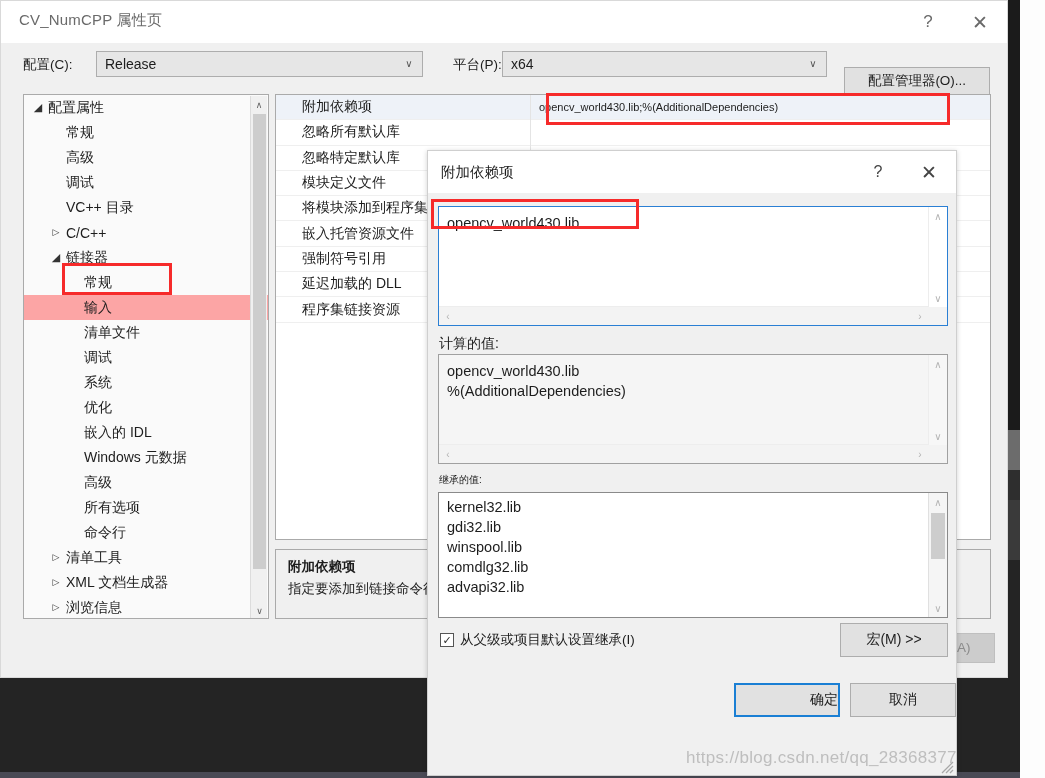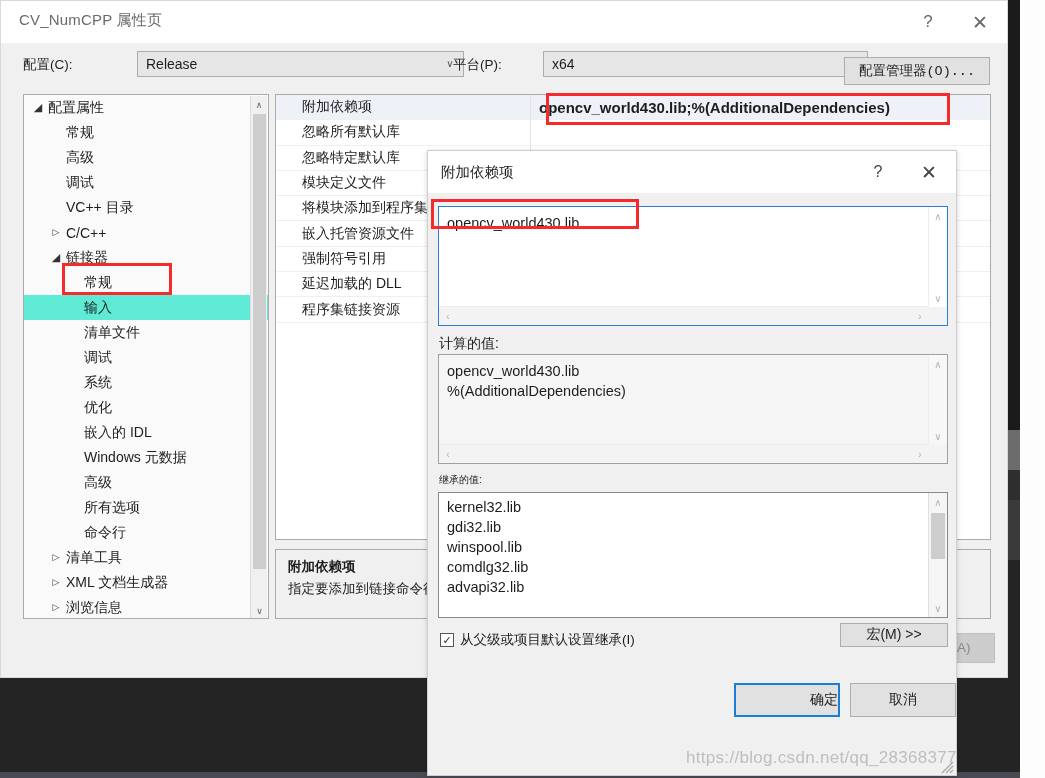--- a/index.html
+++ b/index.html
@@ -37,59 +37,59 @@
   #tb-help{right:56px;}
   #tb-close{right:4px;font-size:19px;}
 
   
   #configrow{position:absolute;left:0;top:42px;width:100%;height:46px;}
   .lbl{position:absolute;font-size:13.5px;color:#1d1d1d;top:13px;}
   #lbl-config{left:22px;}
   #lbl-platform{left:428px;margin-left:24px;}
   .combo{
     position:absolute;top:8px;height:26px;background:#e6e6e6;border:1px solid #adadad;
-    box-sizing:border-box;display:flex;align-items:center;margin-left:41px;
+    box-sizing:border-box;display:flex;align-items:center;
   }
   .combo .cv{flex:1;padding-left:8px;font-size:14px;color:#1d1d1d;}
   .combo .carrow{width:26px;text-align:center;color:#555;font-size:10px;line-height:1;}
   #combo-config{left:95px;width:327px;}
   #combo-platform{left:501px;width:325px;}
   #btn-cfgmgr{
-    position:absolute;left:843px;top:14px;width:146px;height:28px;background:#e1e1e1;
+    position:absolute;left:843px;top:24px;width:146px;height:28px;background:#e1e1e1;
     border:1px solid #adadad;box-sizing:border-box;font-size:13.5px;color:#1d1d1d;
-    font-family:Liberation Mono, monospace;cursor:default;padding:0;
+    font-family:Liberation Sans, sans-serif;cursor:default;padding:0;
   }
 
   
   #treepanel{
     position:absolute;left:22px;top:93px;width:246px;height:525px;
     background:#fafafa;border:1px solid #aaaaaa;box-sizing:border-box;overflow:hidden;
   }
   .tnode{height:25px;display:flex;align-items:center;white-space:nowrap;font-size:14px;padding-left:6px;}
-  .tnode.sel{background:#5eead4;}
+  .tnode.sel{background:#fca5a5;}
   .tw{width:16px;flex:0 0 16px;text-align:center;font-size:9px;color:#333;line-height:1;}
   .tw.closed::before{content:"\25B7";}
   .tw.open::before{content:"\25E2";font-size:11px;}
   .tlabel{padding-left:2px;}
   #tree-scroll{
     position:absolute;right:1px;top:1px;width:17px;height:523px;background:#f0f0f0;
     border-left:1px solid #dcdcdc;box-sizing:border-box;
   }
   #tree-scroll .sb-arrow{height:17px;display:flex;align-items:center;justify-content:center;color:#606060;font-size:9px;}
   #tree-scroll .sb-thumb{position:absolute;left:2px;top:18px;width:13px;height:455px;background:#cdcdcd;}
 
   
   #gridpanel{
     position:absolute;left:274px;top:93px;width:716px;height:446px;
     background:#ffffff;border:1px solid #aaaaaa;box-sizing:border-box;overflow:hidden;
   }
   .grow{height:24.3px;display:flex;align-items:center;border-bottom:1px solid #efefef;}
   .grow.sel{background:#eef2f8;}
   .gname{width:255px;flex:0 0 255px;padding-left:26px;font-size:14px;box-sizing:border-box;white-space:nowrap;overflow:hidden;}
-  .gval{flex:1;padding-left:8px;font-size:15px;font-weight:bold;white-space:nowrap;overflow:hidden;}
+  .gval{flex:1;padding-left:8px;font-size:11px;font-weight:normal;white-space:nowrap;overflow:hidden;}
   #gridpanel .divider{position:absolute;left:254px;top:0;width:1px;height:100%;background:#e4e4e4;}
 
   
   #descpanel{
     position:absolute;left:274px;top:548px;width:716px;height:70px;
     background:#f0f0f0;border:1px solid #aaaaaa;box-sizing:border-box;padding:8px 12px;
   }
   #desc-title{font-size:13.5px;font-weight:bold;margin-bottom:4px;}
   #desc-body{font-size:13.5px;color:#1d1d1d;white-space:nowrap;overflow:hidden;}
 
@@ -151,21 +151,21 @@
   #chk-box{
     width:14px;height:14px;border:1px solid #555;background:#fff;box-sizing:border-box;
     display:flex;align-items:center;justify-content:center;font-size:11px;color:#2a2a2a;line-height:1;
   }
   #chk-label{margin-left:6px;font-size:13.5px;white-space:nowrap;}
 
   .dbtn{
     position:absolute;background:#e1e1e1;border:1px solid #adadad;box-sizing:border-box;
     font-size:14px;color:#1d1d1d;font-family:inherit;cursor:default;padding:0;
   }
-  #btn-macro{left:412px;top:472px;width:108px;height:24px;}
+  #btn-macro{left:412px;top:472px;width:108px;height:34px;}
   #btn-ok{left:306px;top:532px;width:106px;height:34px;background:#e1e1e1;border:2px solid #1a7fd4;text-align:right;}
   #btn-cancel{left:422px;top:532px;width:106px;height:34px;text-align:center;}
 
   
   #watermark{
     position:absolute;left:686px;top:748px;font-size:17px;color:rgba(150,150,150,.55);
     white-space:nowrap;letter-spacing:.3px;pointer-events:none;
   }
   #resize-grip{position:absolute;left:938px;top:758px;width:16px;height:16px;pointer-events:none;}
 </style>

